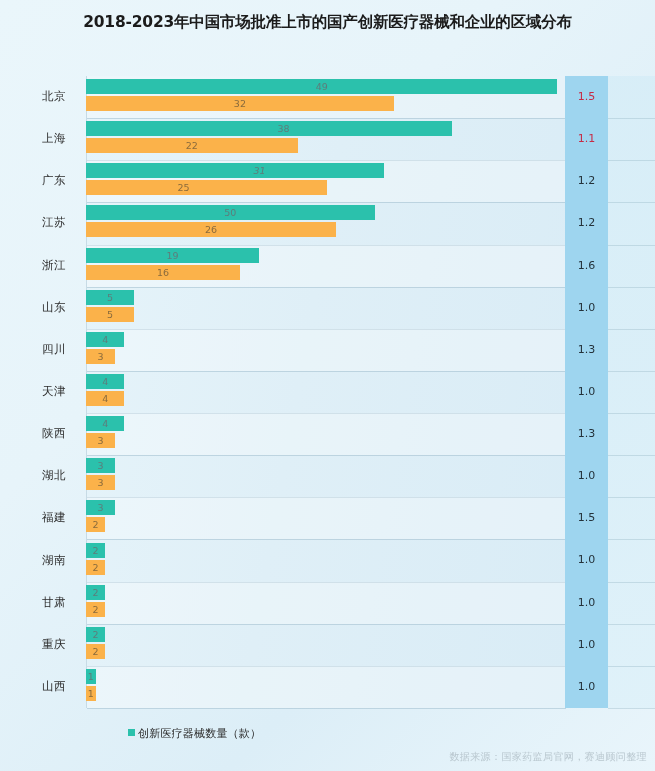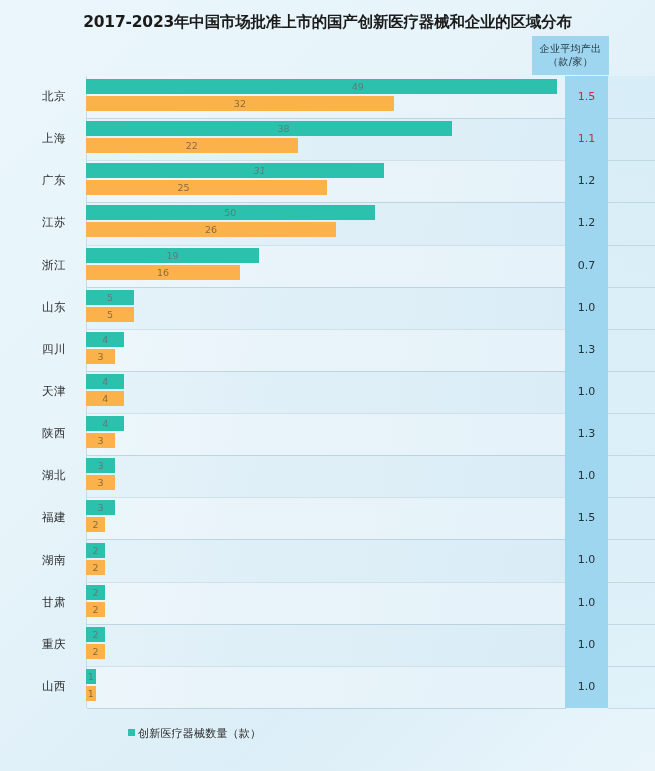--- a/index.html
+++ b/index.html
@@ -185,26 +185,22 @@
     color: #b9c7cf;
     letter-spacing: 0.4px;
     white-space: nowrap;
   }
 </style>
 </head>
 <body>
 
 <div id="chart-root">
 
-  <div class="chart-title">2017-2023年中国市场批准上市的国产创新医疗器械和企业的区域分布</div>
-
-  <div class="col-header">
-    <div>企业平均产出</div>
-    <div>（款/家）</div>
-  </div>
+  <div class="chart-title">2018-2023年中国市场批准上市的国产创新医疗器械和企业的区域分布</div>
+
 
   <div class="plot-area" id="plot-area">
       <div class="row-band alt" style="top: 0px; height: 42.1333px;"></div>
       <div class="gridline" style="top: 42.1333px;"></div>
       <div class="row-band" style="top: 42.1333px; height: 42.1333px;"></div>
       <div class="gridline" style="top: 84.2667px;"></div>
       <div class="row-band alt" style="top: 84.2667px; height: 42.1333px;"></div>
       <div class="gridline" style="top: 126.4px;"></div>
       <div class="row-band" style="top: 126.4px; height: 42.1333px;"></div>
       <div class="gridline" style="top: 168.533px;"></div>
@@ -232,21 +228,21 @@
       <div class="gridline" style="top: 632px;"></div>
     </div>
 
   <div class="ratio-col"></div>
   <div class="right-strip"></div>
 
   <div id="dynamic-layer">
       <div class="strip-gridline" style="top: 118.133px;"></div>
       <div class="cat-label" style="top: 89.0667px;">北京</div>
       <div class="bar teal" style="top: 79.0667px; width: 471.38px; background: rgb(43, 193, 172);"></div>
-      <div class="bar-value on-teal" style="top: 79.0667px; left: 86px; width: 471.38px; padding-left: 36px;">49</div>
+      <div class="bar-value on-teal" style="top: 79.0667px; left: 86px; width: 471.38px;">49</div>
       <div class="bar orange" style="top: 96.0667px; width: 307.84px; background: rgb(251, 178, 74);"></div>
       <div class="bar-value on-orange" style="top: 96.0667px; left: 86px; width: 307.84px;">32</div>
       <div class="ratio-cell highlight" style="top: 76px; height: 42.1333px; line-height: 42.1333px;">1.5</div>
       <div class="strip-gridline" style="top: 160.267px;"></div>
       <div class="cat-label" style="top: 131.2px;">上海</div>
       <div class="bar teal" style="top: 121.2px; width: 365.56px; background: rgb(43, 193, 172);"></div>
       <div class="bar-value on-teal" style="top: 121.2px; left: 86px; width: 395px;">38</div>
       <div class="bar orange" style="top: 138.2px; width: 211.64px; background: rgb(251, 178, 74);"></div>
       <div class="bar-value on-orange" style="top: 138.2px; left: 86px; width: 211.64px;">22</div>
       <div class="ratio-cell highlight" style="top: 118.133px; height: 42.1333px; line-height: 42.1333px;">1.1</div>
@@ -263,21 +259,21 @@
       <div class="bar-value on-teal" style="top: 205.467px; left: 86px; width: 288.6px;">50</div>
       <div class="bar orange" style="top: 222.467px; width: 250.12px; background: rgb(251, 178, 74);"></div>
       <div class="bar-value on-orange" style="top: 222.467px; left: 86px; width: 250.12px;">26</div>
       <div class="ratio-cell" style="top: 202.4px; height: 42.1333px; line-height: 42.1333px;">1.2</div>
       <div class="strip-gridline" style="top: 286.667px;"></div>
       <div class="cat-label" style="top: 257.6px;">浙江</div>
       <div class="bar teal" style="top: 247.6px; width: 173.16px; background: rgb(43, 193, 172);"></div>
       <div class="bar-value on-teal" style="top: 247.6px; left: 86px; width: 173.16px;">19</div>
       <div class="bar orange" style="top: 264.6px; width: 153.92px; background: rgb(251, 178, 74);"></div>
       <div class="bar-value on-orange" style="top: 264.6px; left: 86px; width: 153.92px;">16</div>
-      <div class="ratio-cell" style="top: 244.533px; height: 42.1333px; line-height: 42.1333px;">0.7</div>
+      <div class="ratio-cell" style="top: 244.533px; height: 42.1333px; line-height: 42.1333px;">1.6</div>
       <div class="strip-gridline" style="top: 328.8px;"></div>
       <div class="cat-label" style="top: 299.733px;">山东</div>
       <div class="bar teal" style="top: 289.733px; width: 48.1px; background: rgb(43, 193, 172);"></div>
       <div class="bar-value on-teal" style="top: 289.733px; left: 86px; width: 48.1px;">5</div>
       <div class="bar orange" style="top: 306.733px; width: 48.1px; background: rgb(251, 178, 74);"></div>
       <div class="bar-value on-orange" style="top: 306.733px; left: 86px; width: 48.1px;">5</div>
       <div class="ratio-cell" style="top: 286.667px; height: 42.1333px; line-height: 42.1333px;">1.0</div>
       <div class="strip-gridline" style="top: 370.933px;"></div>
       <div class="cat-label" style="top: 341.867px;">四川</div>
       <div class="bar teal" style="top: 331.867px; width: 38.48px; background: rgb(43, 193, 172);"></div>
@@ -342,14 +338,15 @@
       <div class="bar-value on-orange" style="top: 685.933px; left: 86px; width: 9.62px;">1</div>
       <div class="ratio-cell" style="top: 665.867px; height: 42.1333px; line-height: 42.1333px;">1.0</div>
     </div>
 
   <div class="legend">
     <div class="legend-item series-a">
       <span class="swatch teal"></span><span>创新医疗器械数量（款）</span>
     </div>
   </div>
 
+  <div class="source-note">数据来源：国家药监局官网，赛迪顾问整理</div>
 
 </div>
 
 </body></html>

